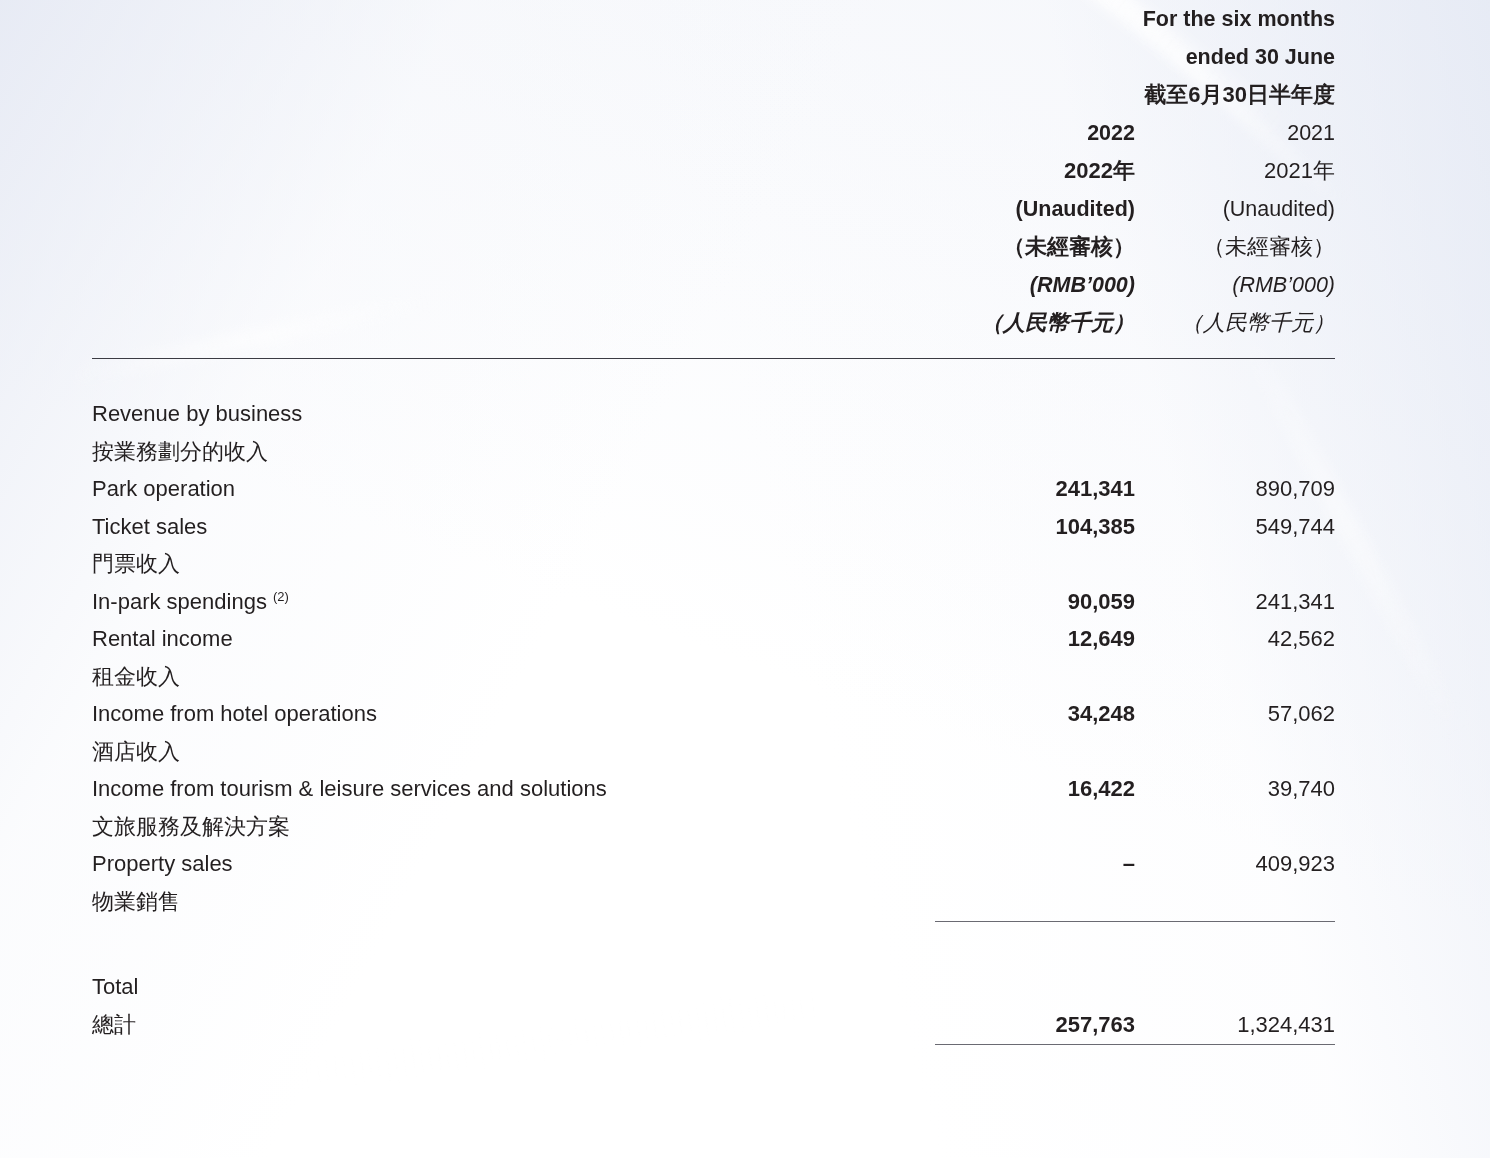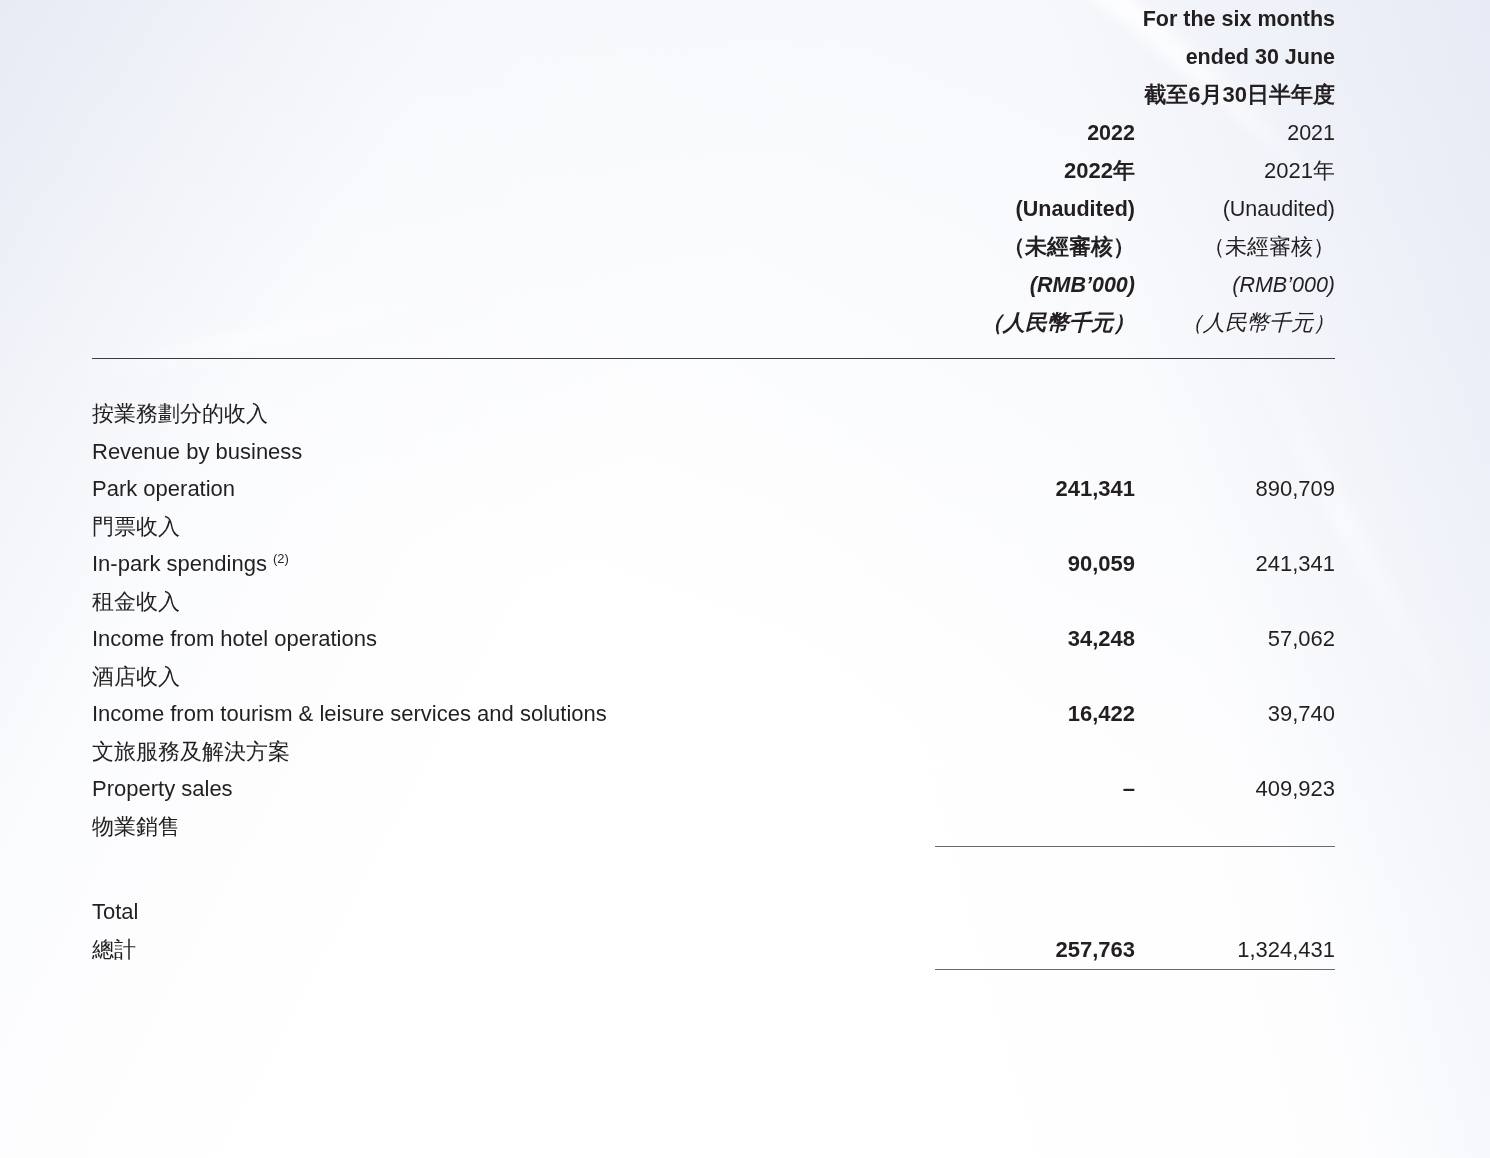--- a/index.html
+++ b/index.html
@@ -167,49 +167,59 @@
         <td class="rule-td" colspan="3">
           <div class="rule"></div>
         </td>
       </tr>
 
       <tr>
         <td class="spacer-md" colspan="3"></td>
       </tr>
 
       <tr>
+        <td class="label">Revenue by business</td>
+        <td class="num"></td>
+        <td class="num"></td>
+      </tr>
+      <tr>
         <td class="label cn">按業務劃分的收入</td>
-        <td class="num"></td>
-        <td class="num"></td>
-      </tr>
-      <tr>
-        <td class="label">Revenue by business</td>
         <td class="num"></td>
         <td class="num"></td>
       </tr>
 
       <tr>
         <td class="label">Park operation</td>
         <td class="num y2022">241,341</td>
         <td class="num">890,709</td>
       </tr>
 
       <tr>
+        <td class="label indent">Ticket sales</td>
+        <td class="num y2022">104,385</td>
+        <td class="num">549,744</td>
+      </tr>
+      <tr>
         <td class="label indent cn">門票收入</td>
         <td class="num"></td>
         <td class="num"></td>
       </tr>
 
       <tr>
         <td class="label indent"><span>In-park spendings</span> <sup>(2)</sup></td>
         <td class="num y2022">90,059</td>
         <td class="num">241,341</td>
       </tr>
 
       <tr>
+        <td class="label indent">Rental income</td>
+        <td class="num y2022">12,649</td>
+        <td class="num">42,562</td>
+      </tr>
+      <tr>
         <td class="label indent cn">租金收入</td>
         <td class="num"></td>
         <td class="num"></td>
       </tr>
 
       <tr>
         <td class="label indent">Income from hotel operations</td>
         <td class="num y2022">34,248</td>
         <td class="num">57,062</td>
       </tr>

